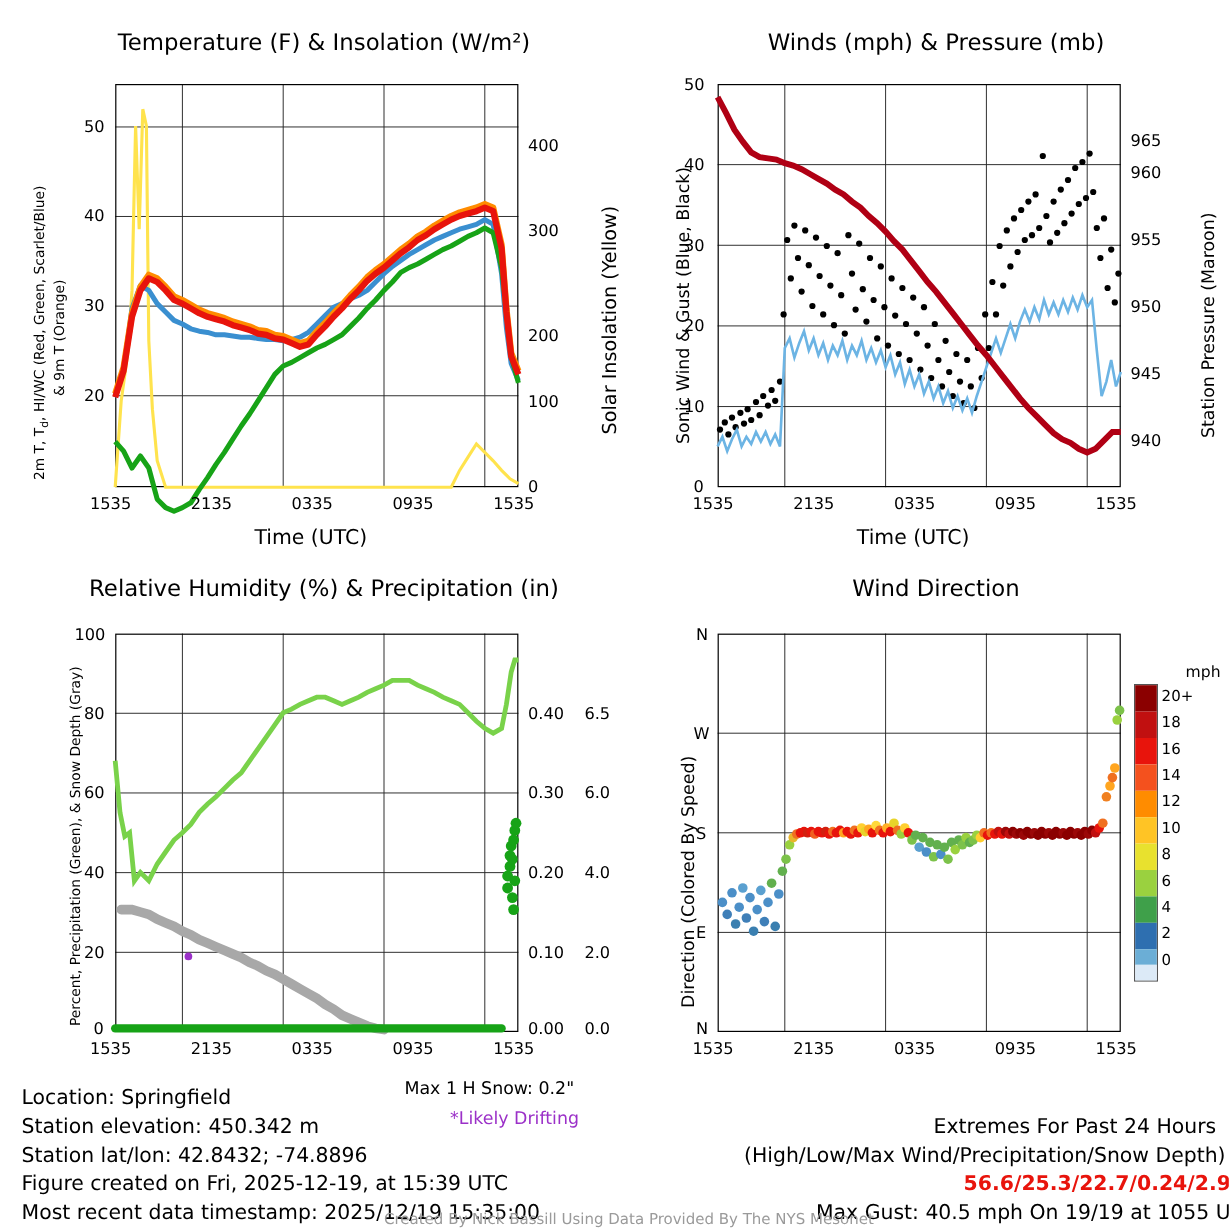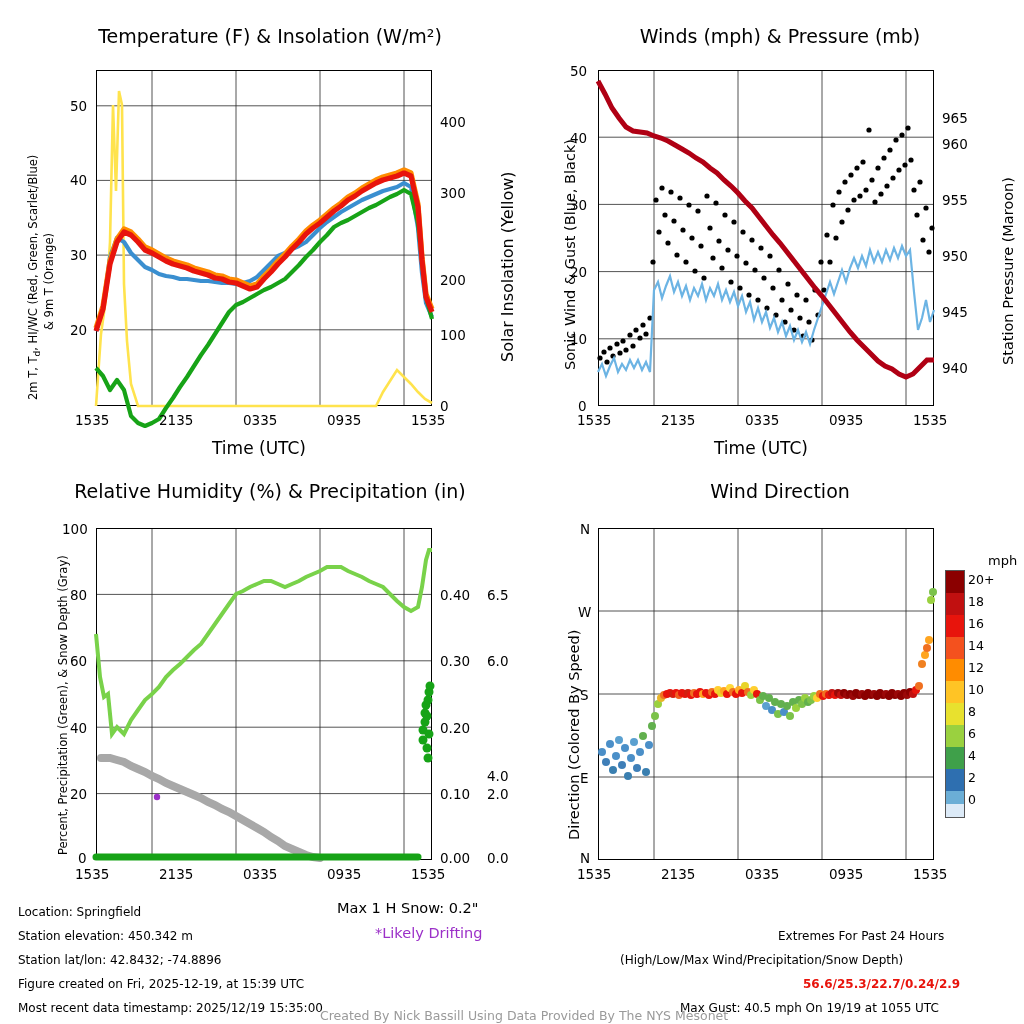--- a/index.html
+++ b/index.html
@@ -5,21 +5,21 @@
   html,body{margin:0;padding:0;}
   body{width:1024px;height:1024px;background:#ffffff;font-family:"DejaVu Sans",sans-serif;color:#000;overflow:hidden;}
   .page{position:relative;width:1024px;height:897px;}
   .panel{position:absolute;}
   .ptitle{position:absolute;text-align:center;font-size:19px;color:#000;white-space:nowrap;}
   .axlabel{position:absolute;font-size:14px;color:#000;white-space:nowrap;}
   .axlabel.rot{transform-origin:0 0;}
   .tick{position:absolute;font-size:13.5px;color:#000;white-space:nowrap;}
   .plotbox{position:absolute;border:1px solid #000;background:#fff;box-sizing:border-box;}
   svg{display:block;position:absolute;left:0;top:0;overflow:visible;}
-  .footer{position:absolute;font-size:12px;color:#000;white-space:nowrap;}
+  .footer{position:absolute;font-size:17px;color:#000;white-space:nowrap;}
   .footer.red{color:#e8140c;font-weight:bold;}
   .footer.purple{color:#9b30c8;}
   .credit{position:absolute;font-size:12.5px;color:#9a9a9a;white-space:nowrap;}
   .cbarlabel{position:absolute;font-size:12.5px;color:#000;white-space:nowrap;}
   .cbar-seg{position:absolute;left:0;width:18px;}
 </style>
 </head>
 <body>
 
 <div class="page">
@@ -291,21 +291,21 @@
     <div class="tick" style="left:62px;top:521px;">100</div>
 
     <div class="tick" style="left:440px;top:850px;">0.00</div>
     <div class="tick" style="left:440px;top:786px;">0.10</div>
     <div class="tick" style="left:440px;top:720px;">0.20</div>
     <div class="tick" style="left:440px;top:653px;">0.30</div>
     <div class="tick" style="left:440px;top:587px;">0.40</div>
 
     <div class="tick" style="left:487px;top:850px;">0.0</div>
     <div class="tick" style="left:487px;top:786px;">2.0</div>
-    <div class="tick" style="left:487px;top:720px;margin-top:48px;">4.0</div>
+    <div class="tick" style="left:487px;top:720px;">4.0</div>
     <div class="tick" style="left:487px;top:653px;">6.0</div>
     <div class="tick" style="left:487px;top:587px;">6.5</div>
 
     <div class="axlabel rot" style="left:56px;top:855px;transform:rotate(-90deg);font-size:11.5px;">Percent, Precipitation (Green), &amp; Snow Depth (Gray)</div>
 
     <div class="footer" style="left:337px;top:900px;font-size:14.5px;">Max 1 H Snow: 0.2"</div>
     <div class="footer purple" style="left:375px;top:925px;font-size:14.5px;">*Likely Drifting</div>
   </div>
 
   <div class="panel">

